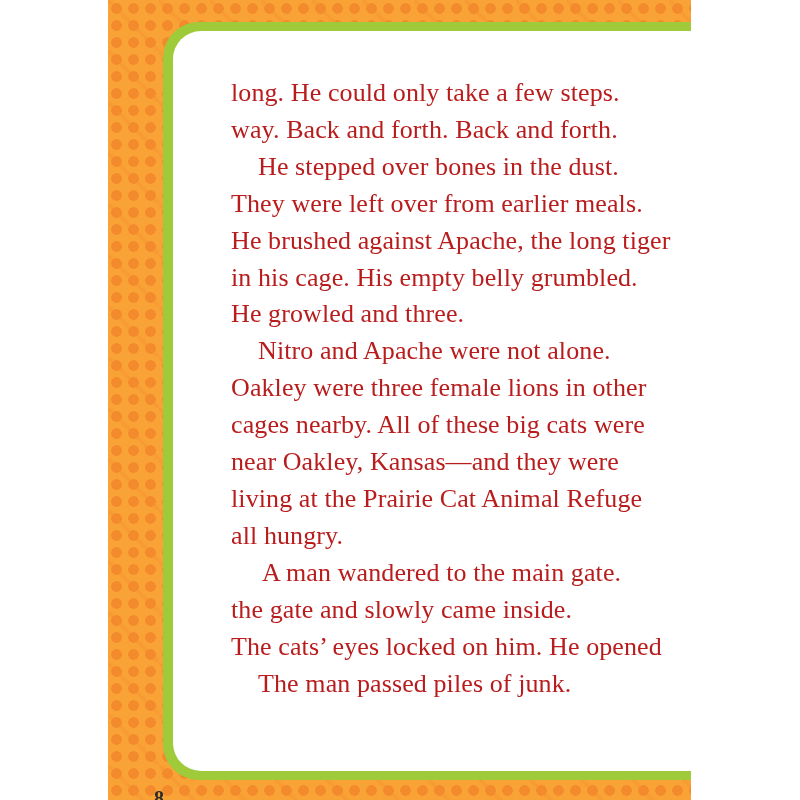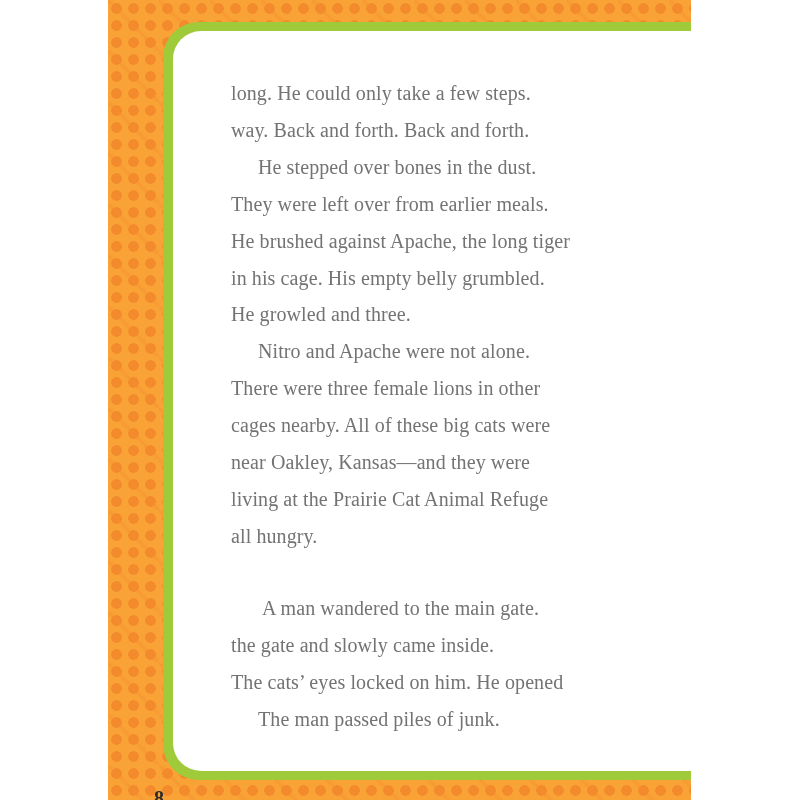--- a/index.html
+++ b/index.html
@@ -63,35 +63,34 @@
       border-radius: 28px 0 0 28px;
       z-index: 3;
     }
     .text-block {
       position: absolute;
       left: 231px;
       top: 75px;
       width: 400px;
       z-index: 4;
       font-family: "Liberation Serif", "DejaVu Serif", serif;
-      font-size: 20px;
+      font-size: 26px;
       line-height: 36.9px;
-      color: #737373;
+      color: #b91c1c;
       letter-spacing: 0.1px;
     }
     .line {
       display: block;
       white-space: nowrap;
     }
     .line.indent {
       padding-left: 27px;
     }
     .line.indent-2 {
       padding-left: 31px;
-      margin-top: 35px;
     }
     .page-number {
       position: absolute;
       left: 154px;
       top: 788px;
       z-index: 5;
       font-family: "Liberation Serif", "DejaVu Serif", serif;
       font-size: 20px;
       font-weight: bold;
       color: #2b2b2b;
@@ -110,21 +109,21 @@
 
 <div class="text-block">
   <span class="line">long. He could only take a few steps.</span>
   <span class="line">way. Back and forth. Back and forth.</span>
   <span class="line indent">He stepped over bones in the dust.</span>
   <span class="line">They were left over from earlier meals.</span>
   <span class="line">He brushed against Apache, the long tiger</span>
   <span class="line">in his cage. His empty belly grumbled.</span>
   <span class="line">He growled and three.</span>
   <span class="line indent">Nitro and Apache were not alone.</span>
-  <span class="line">There were three female lions in other</span>
+  <span class="line">Oakley were three female lions in other</span>
   <span class="line">cages nearby. All of these big cats were</span>
   <span class="line">near Oakley, Kansas—and they were</span>
   <span class="line">living at the Prairie Cat Animal Refuge</span>
   <span class="line">all hungry.</span>
   <span class="line indent-2">A man wandered to the main gate.</span>
   <span class="line">the gate and slowly came inside.</span>
   <span class="line">The cats’ eyes locked on him. He opened</span>
   <span class="line indent">The man passed piles of junk.</span>
 </div>
 

